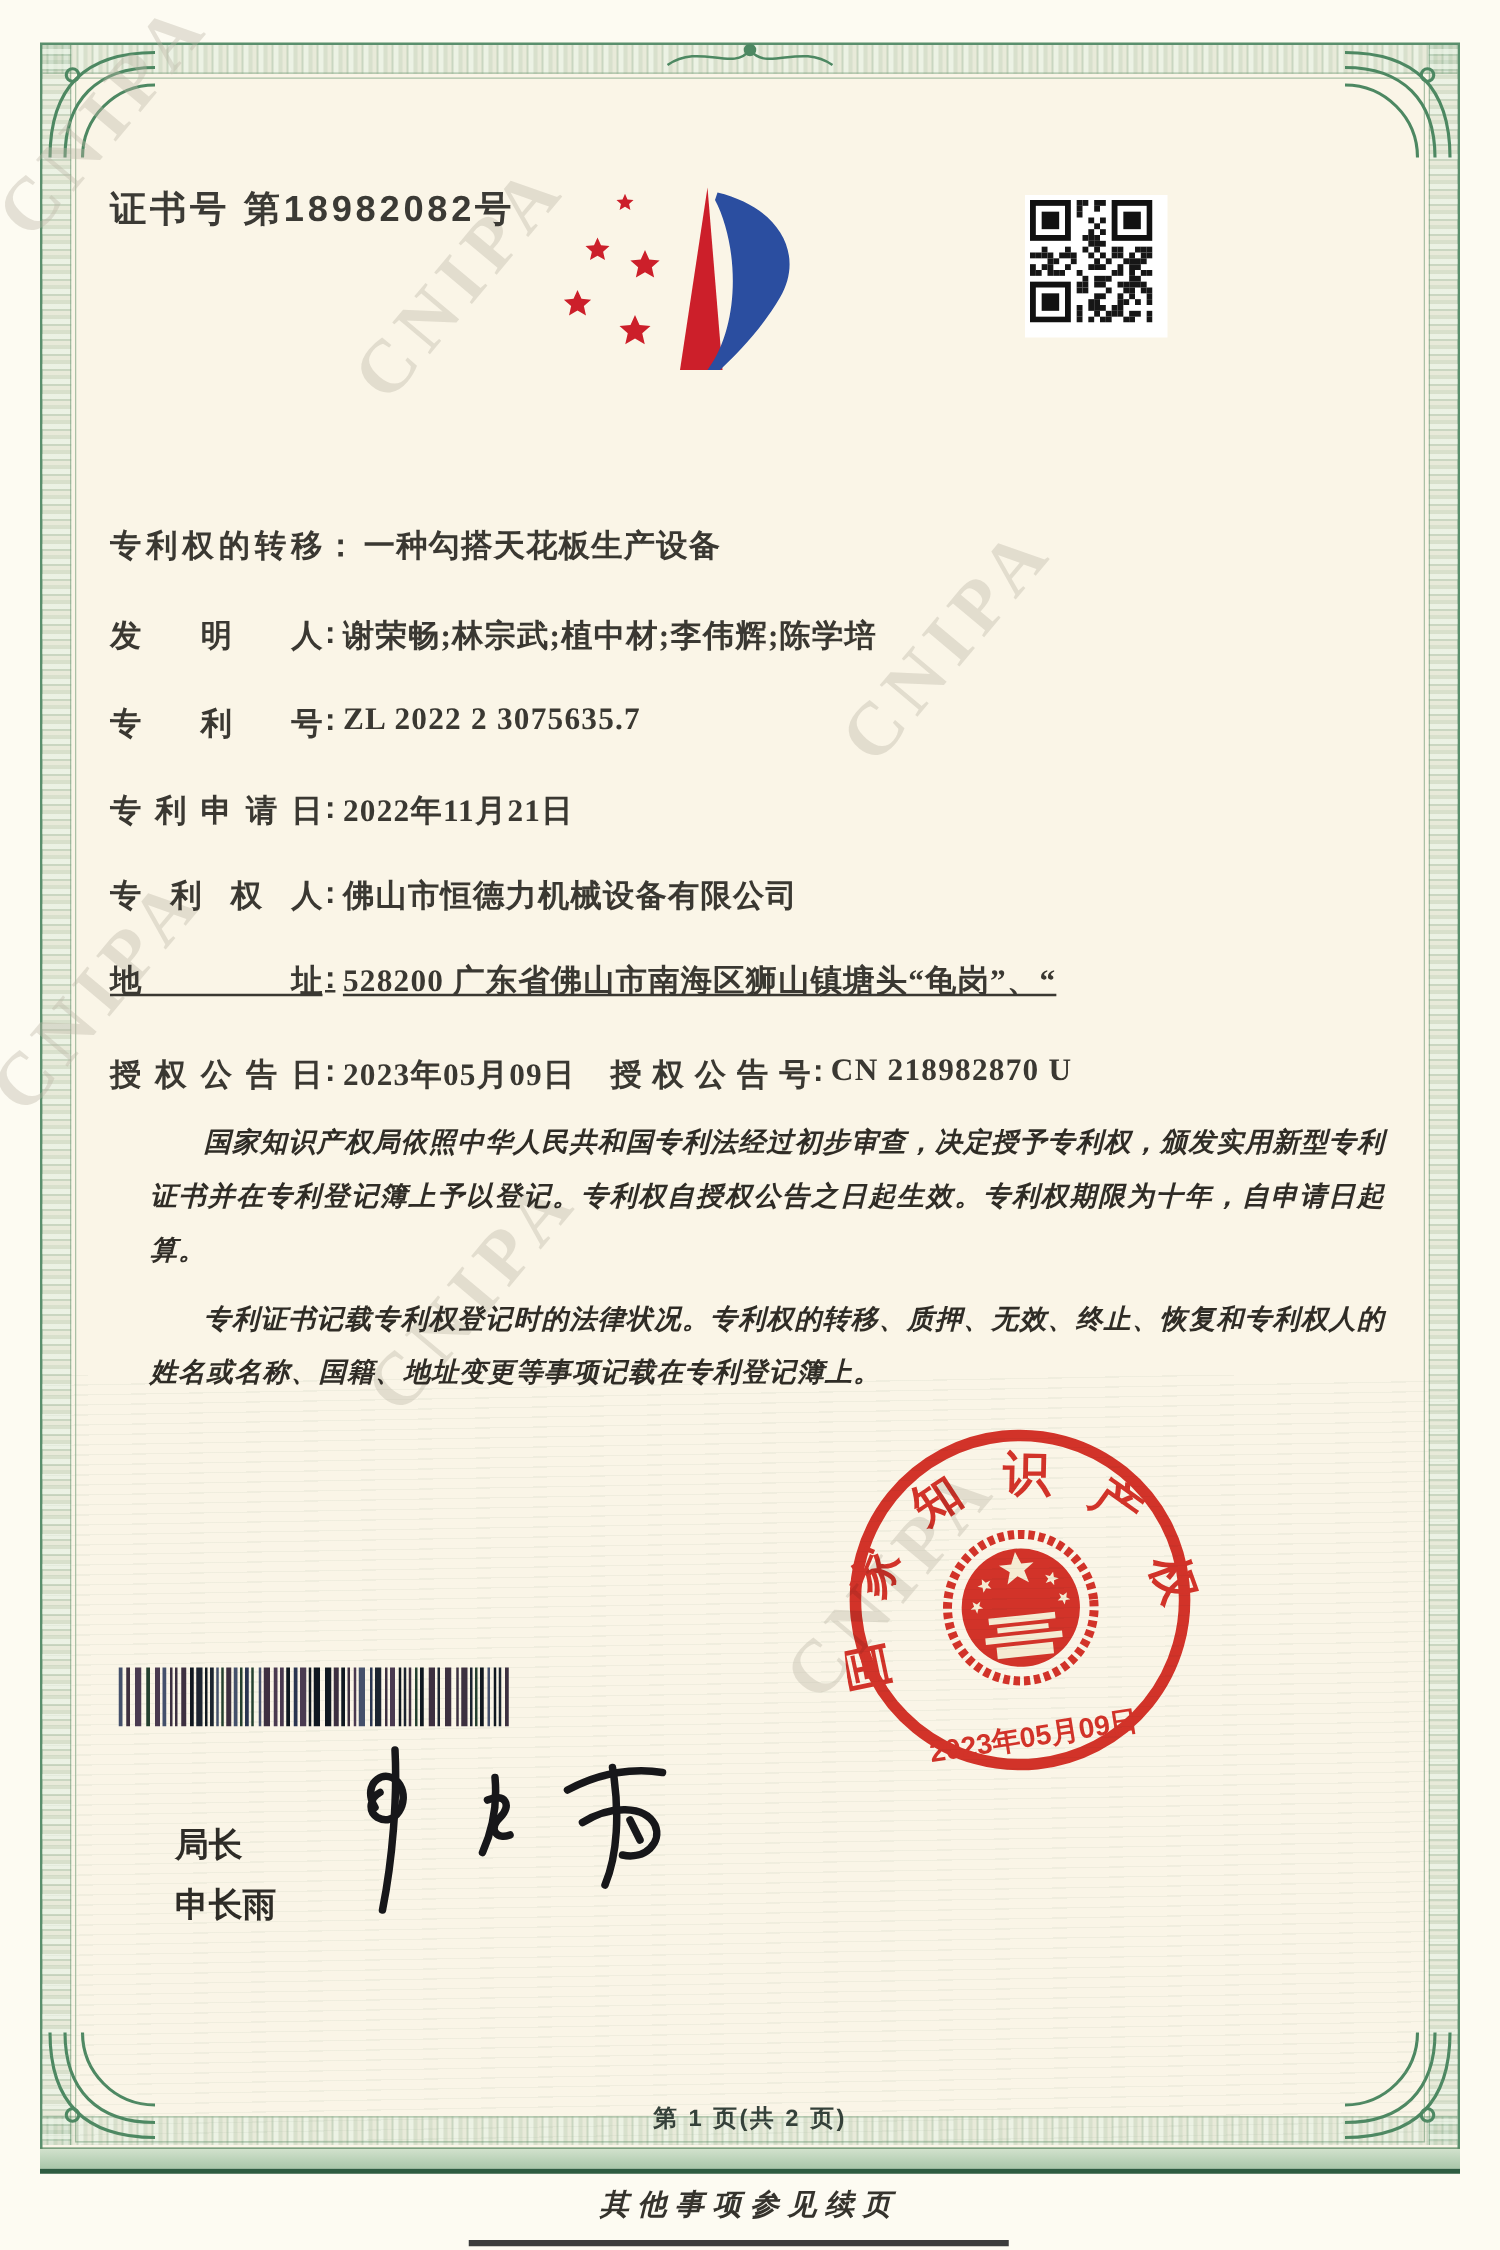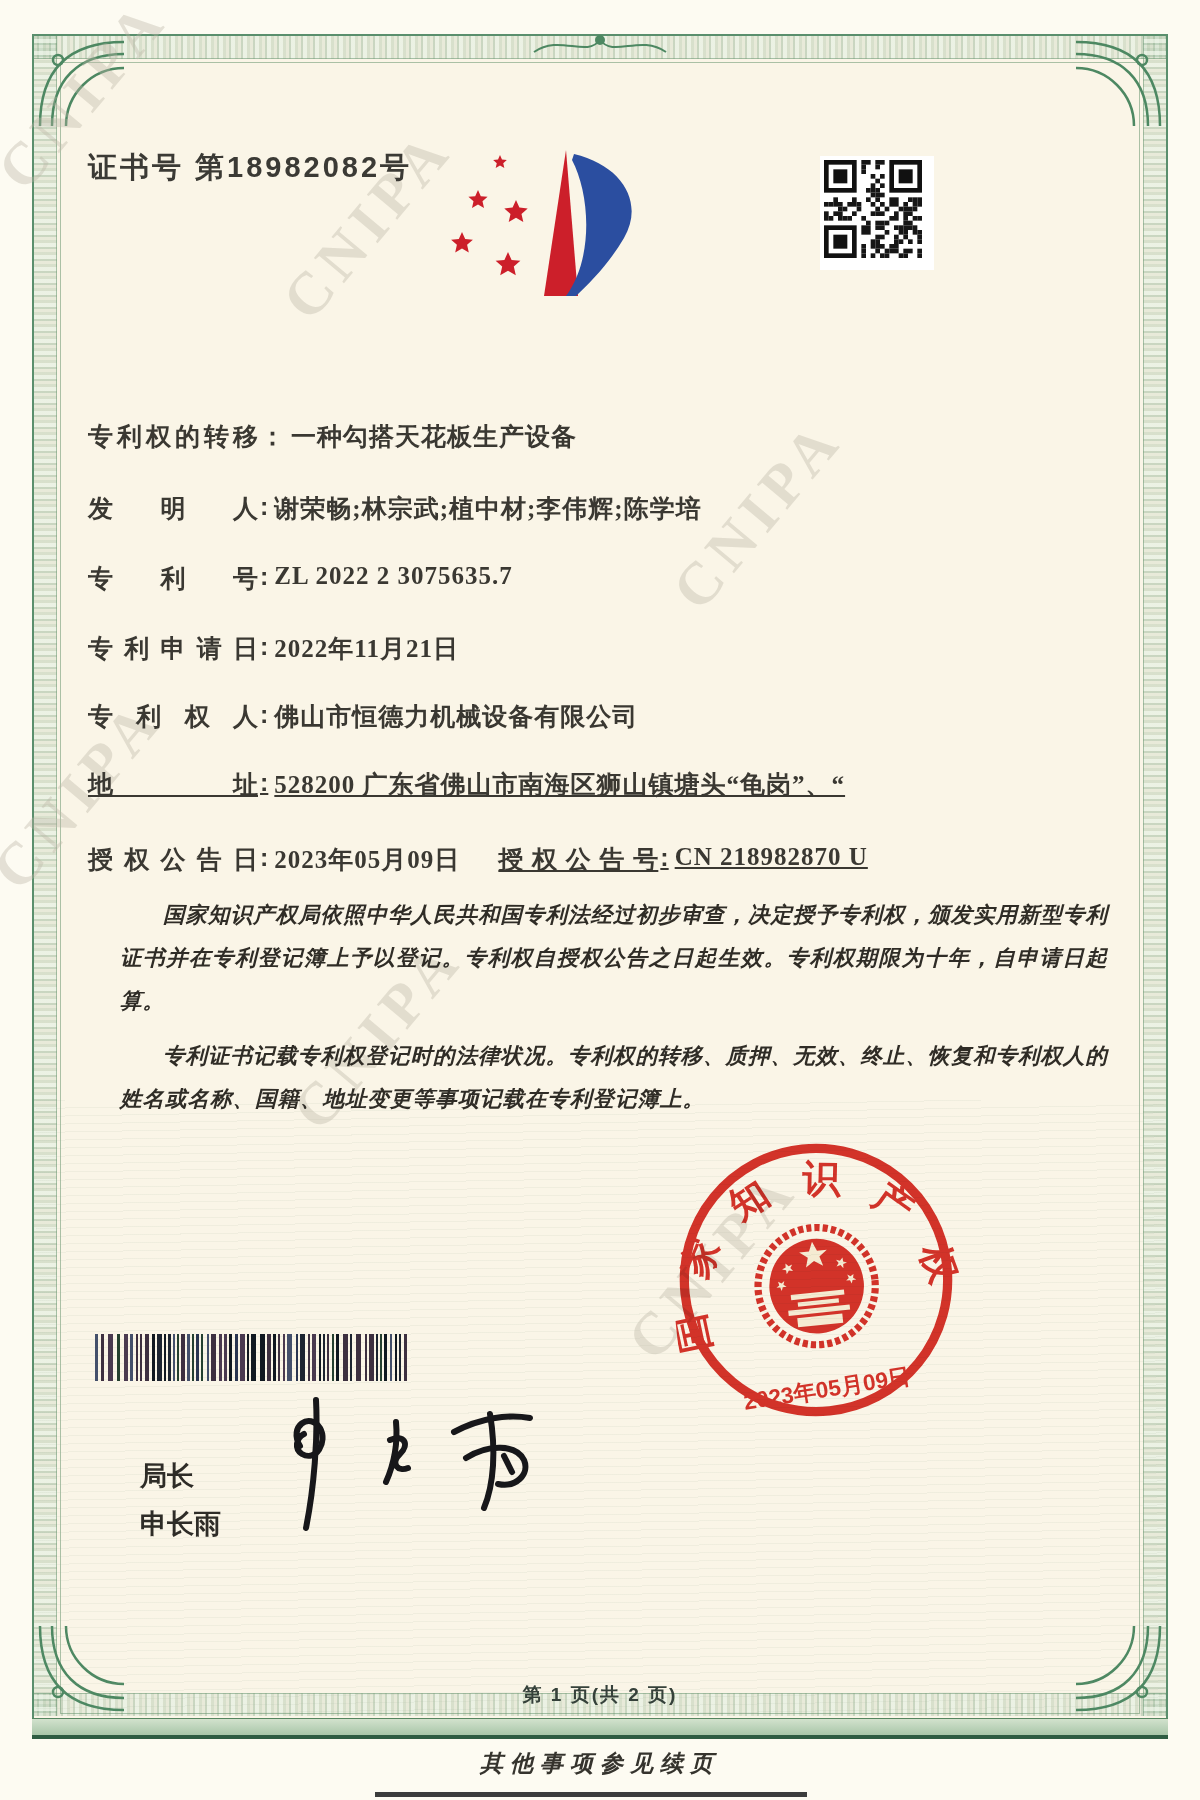--- a/index.html
+++ b/index.html
@@ -78,21 +78,21 @@
     position:absolute; left:88px; right:88px; display:flex; align-items:flex-start;
     font-size:25px; color:#3a3832; font-weight:600;
   }
   .flabel{
     display:inline-block; width:170px; text-align:justify; text-align-last:justify;
     flex:0 0 170px;
   }
   .fcolon{ margin:0 6px 0 2px; }
   .fvalue{ font-family:"Liberation Serif", serif; font-weight:600; letter-spacing:1px;text-align:right;}
   .fvalue .l2{ display:block; }
-  .pair2{ display:flex; margin-left:38px;text-decoration:underline; }
+  .pair2{ display:flex; margin-left:28px; }
   .pair2 .flabel{ width:160px; flex:0 0 160px; }
   
   .body-text{
     position:absolute; left:95px; right:92px; top:893px;
     font-size:21.5px; line-height:2.0; color:#2f2c26;
     font-family:"DejaVu Serif", serif; font-style:italic; font-weight:600;
     letter-spacing:1px; text-align:justify;margin-left:25px;
   }
   .body-text p{ margin:0 0 12px 0; text-indent:2em; }
   

